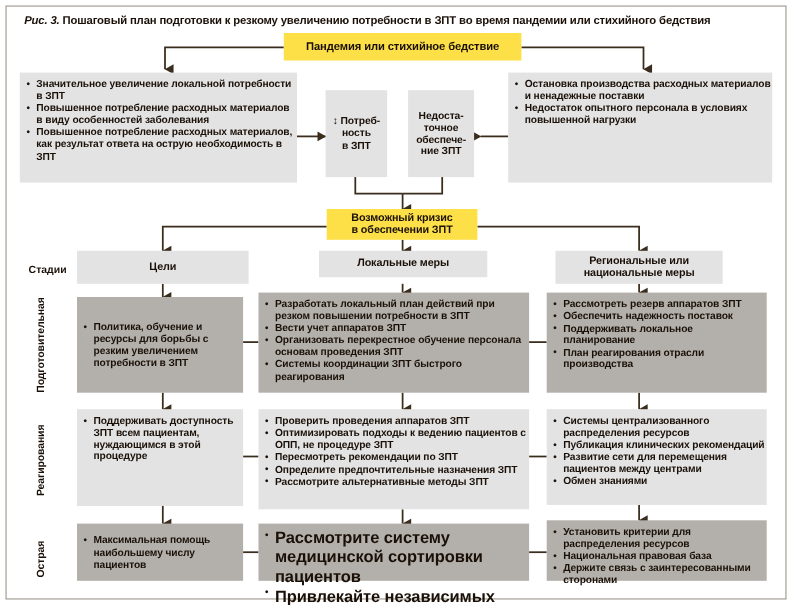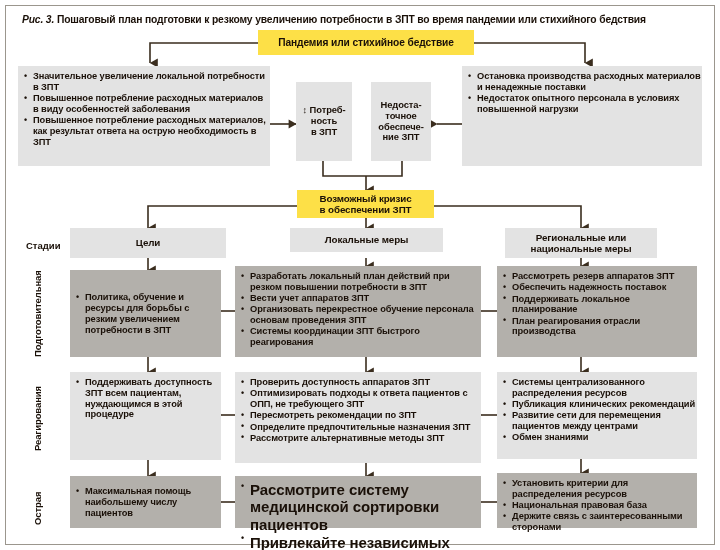--- a/index.html
+++ b/index.html
@@ -249,22 +249,22 @@
   </div>
 
   <div class="box bullets" style="left:70px; top:372px; width:151px; height:88px; font-size:9.3px; display:flex; ">
     <ul class="blist">
       <li>Поддерживать доступность ЗПТ всем пациентам, нуждающимся в этой процедуре</li>
     </ul>
   </div>
 
   <div class="box bullets" style="left:235px; top:372px; width:246px; height:91px; font-size:9.3px;">
     <ul class="blist">
-      <li>Проверить доступность аппаратов ЗПТ</li>
-      <li>Оптимизировать подходы к ответа пациентов с ОПП, не требующего ЗПТ</li>
+      <li>Проверить проведения аппаратов ЗПТ</li>
+      <li>Оптимизировать подходы к ведению пациентов с ОПП, не процедуре ЗПТ</li>
       <li>Пересмотреть рекомендации по ЗПТ</li>
       <li>Определите предпочтительные назначения ЗПТ</li>
       <li>Рассмотрите альтернативные методы ЗПТ</li>
     </ul>
   </div>
 
   <div class="box bullets" style="left:497px; top:372px; width:200px; height:87px; font-size:9.3px;">
     <ul class="blist">
       <li>Системы централизованного распределения ресурсов</li>
       <li>Публикация клинических рекомендаций</li>

